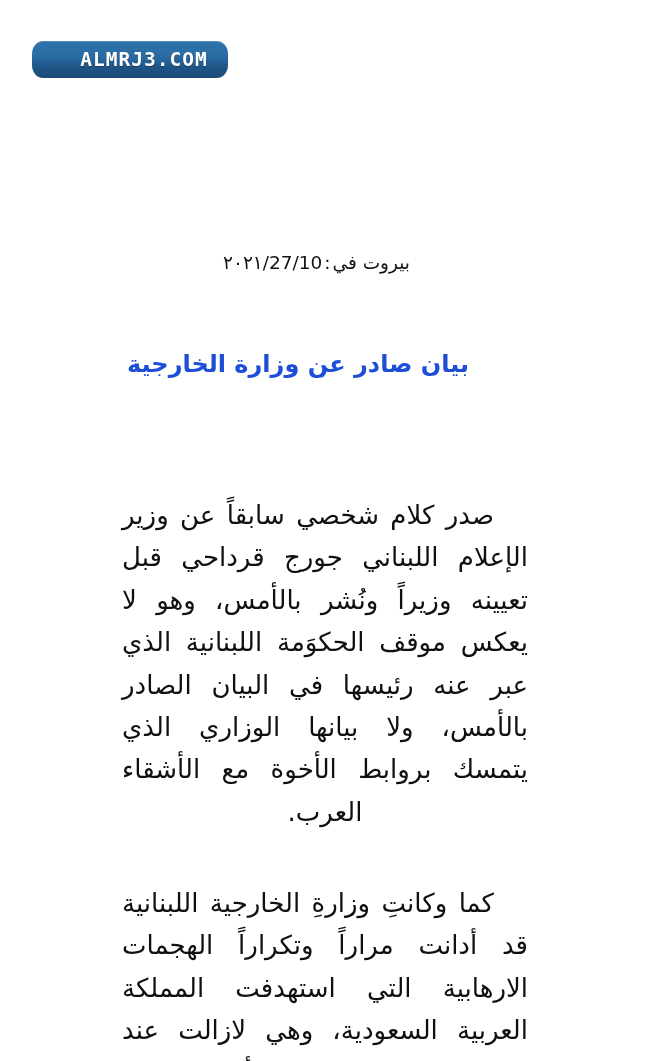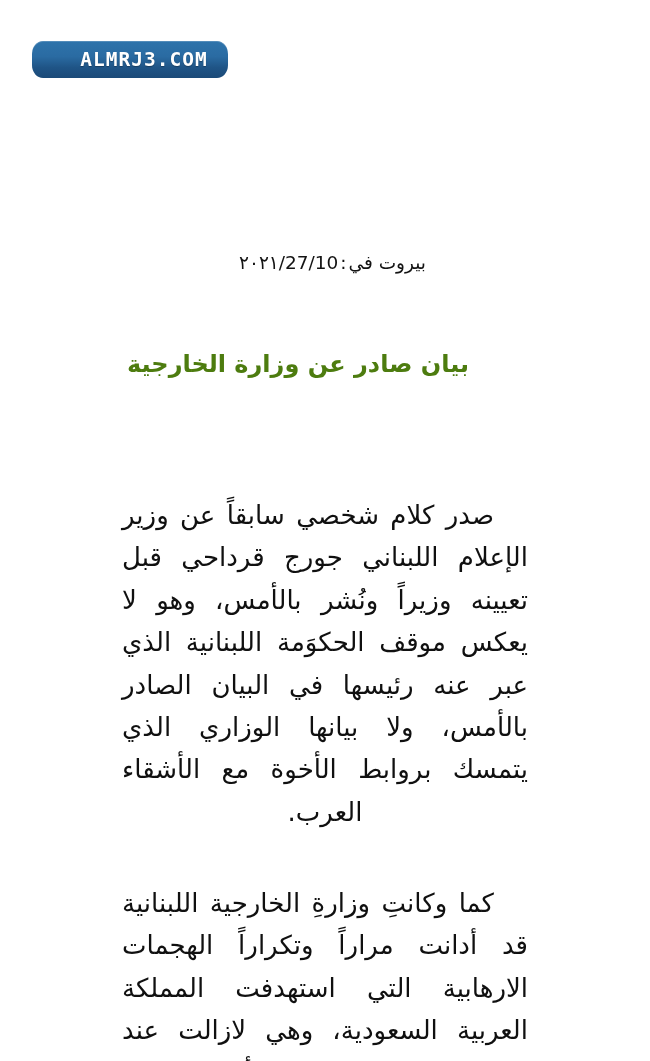--- a/index.html
+++ b/index.html
@@ -84,21 +84,21 @@
   .emblem-line2 {
     font-size: 13.5px;
     letter-spacing: -0.3px;
     margin-top: 3px;
   }
 
   
   .dateline {
     position: absolute;
     top: 252px;
-    right: 224px;
+    right: 240px;
     left: 0;
     text-align: right;
     direction: rtl;
     font-size: 18.5px;
     font-weight: 400;
     color: #131313;
     white-space: nowrap;
     padding-right: 0;
   }
   .dateline .d-city { unicode-bidi: isolate; }
@@ -109,21 +109,21 @@
   .doc-title {
     position: absolute;
     top: 331px;
     left: 0;
     width: 596px;
     text-align: center;
     direction: rtl;
     font-size: 24px;
     font-weight: 700;
     line-height: 1.45;
-    color: #4d7c0f;
+    color: #1d4ed8;
     letter-spacing: -0.2px;
   }
 
   
   .body-copy {
     position: absolute;
     top: 494px;
     right: 122px;
     width: 406px;
     direction: rtl;

